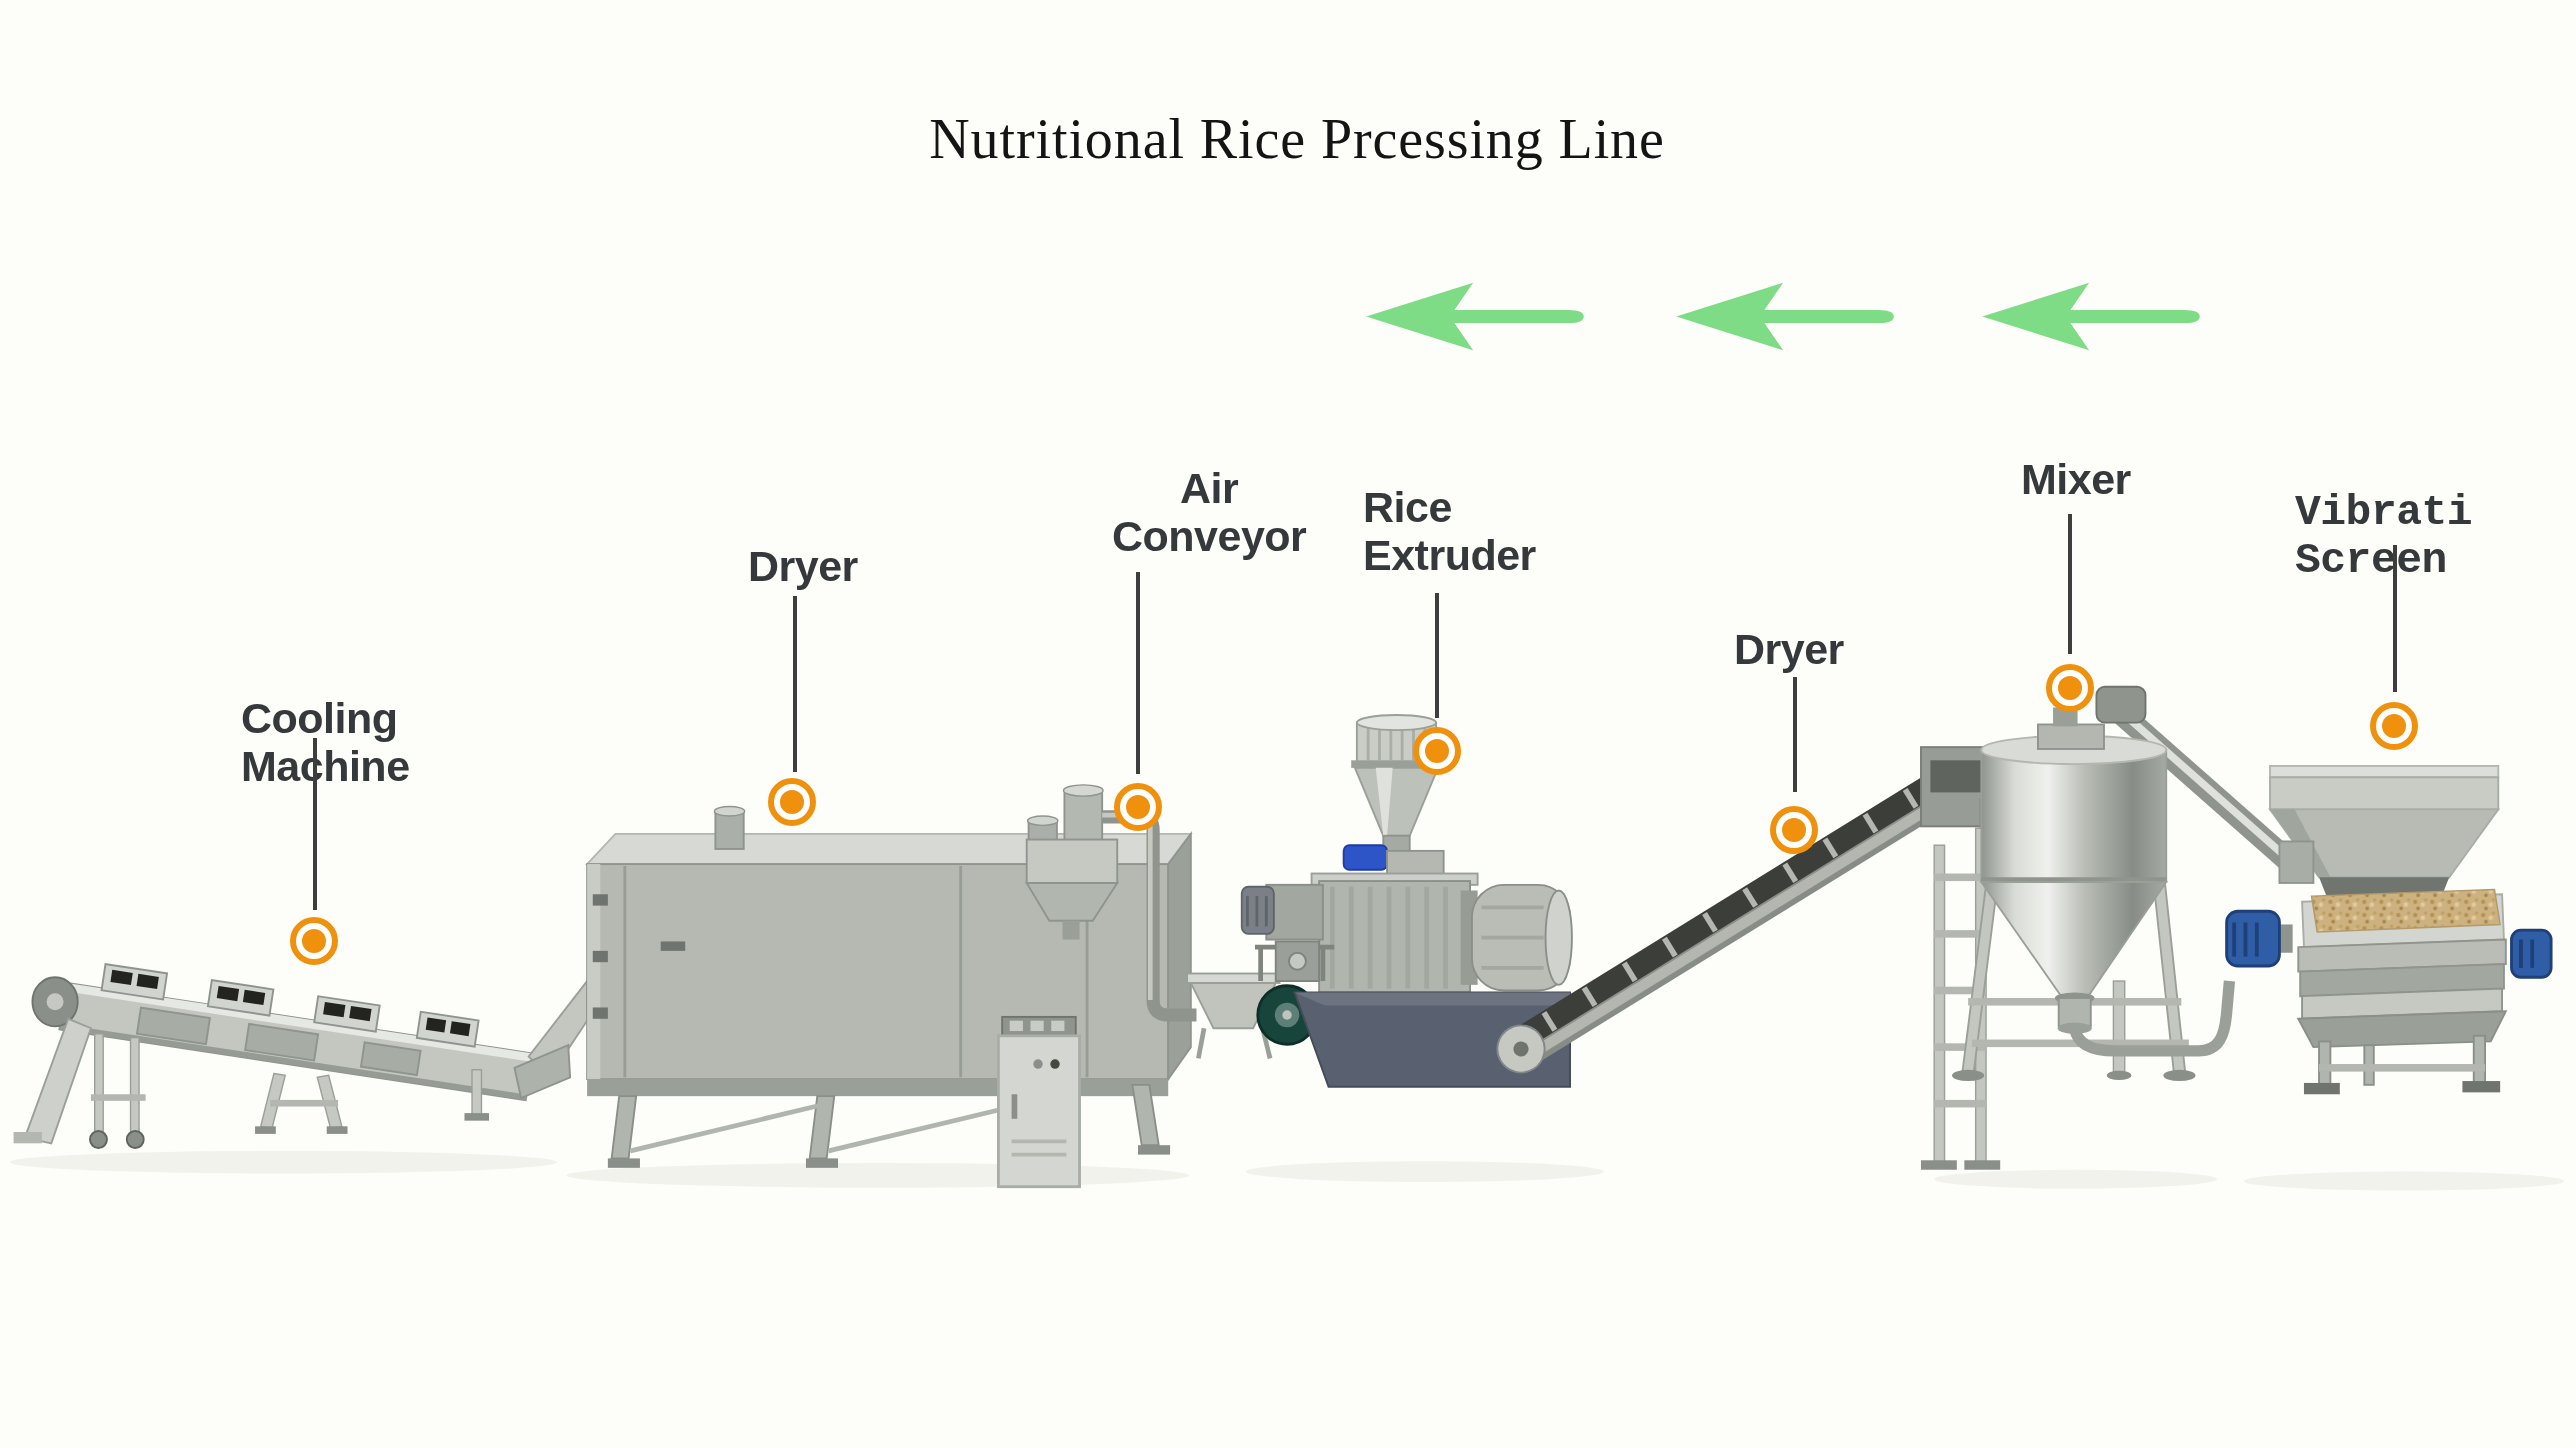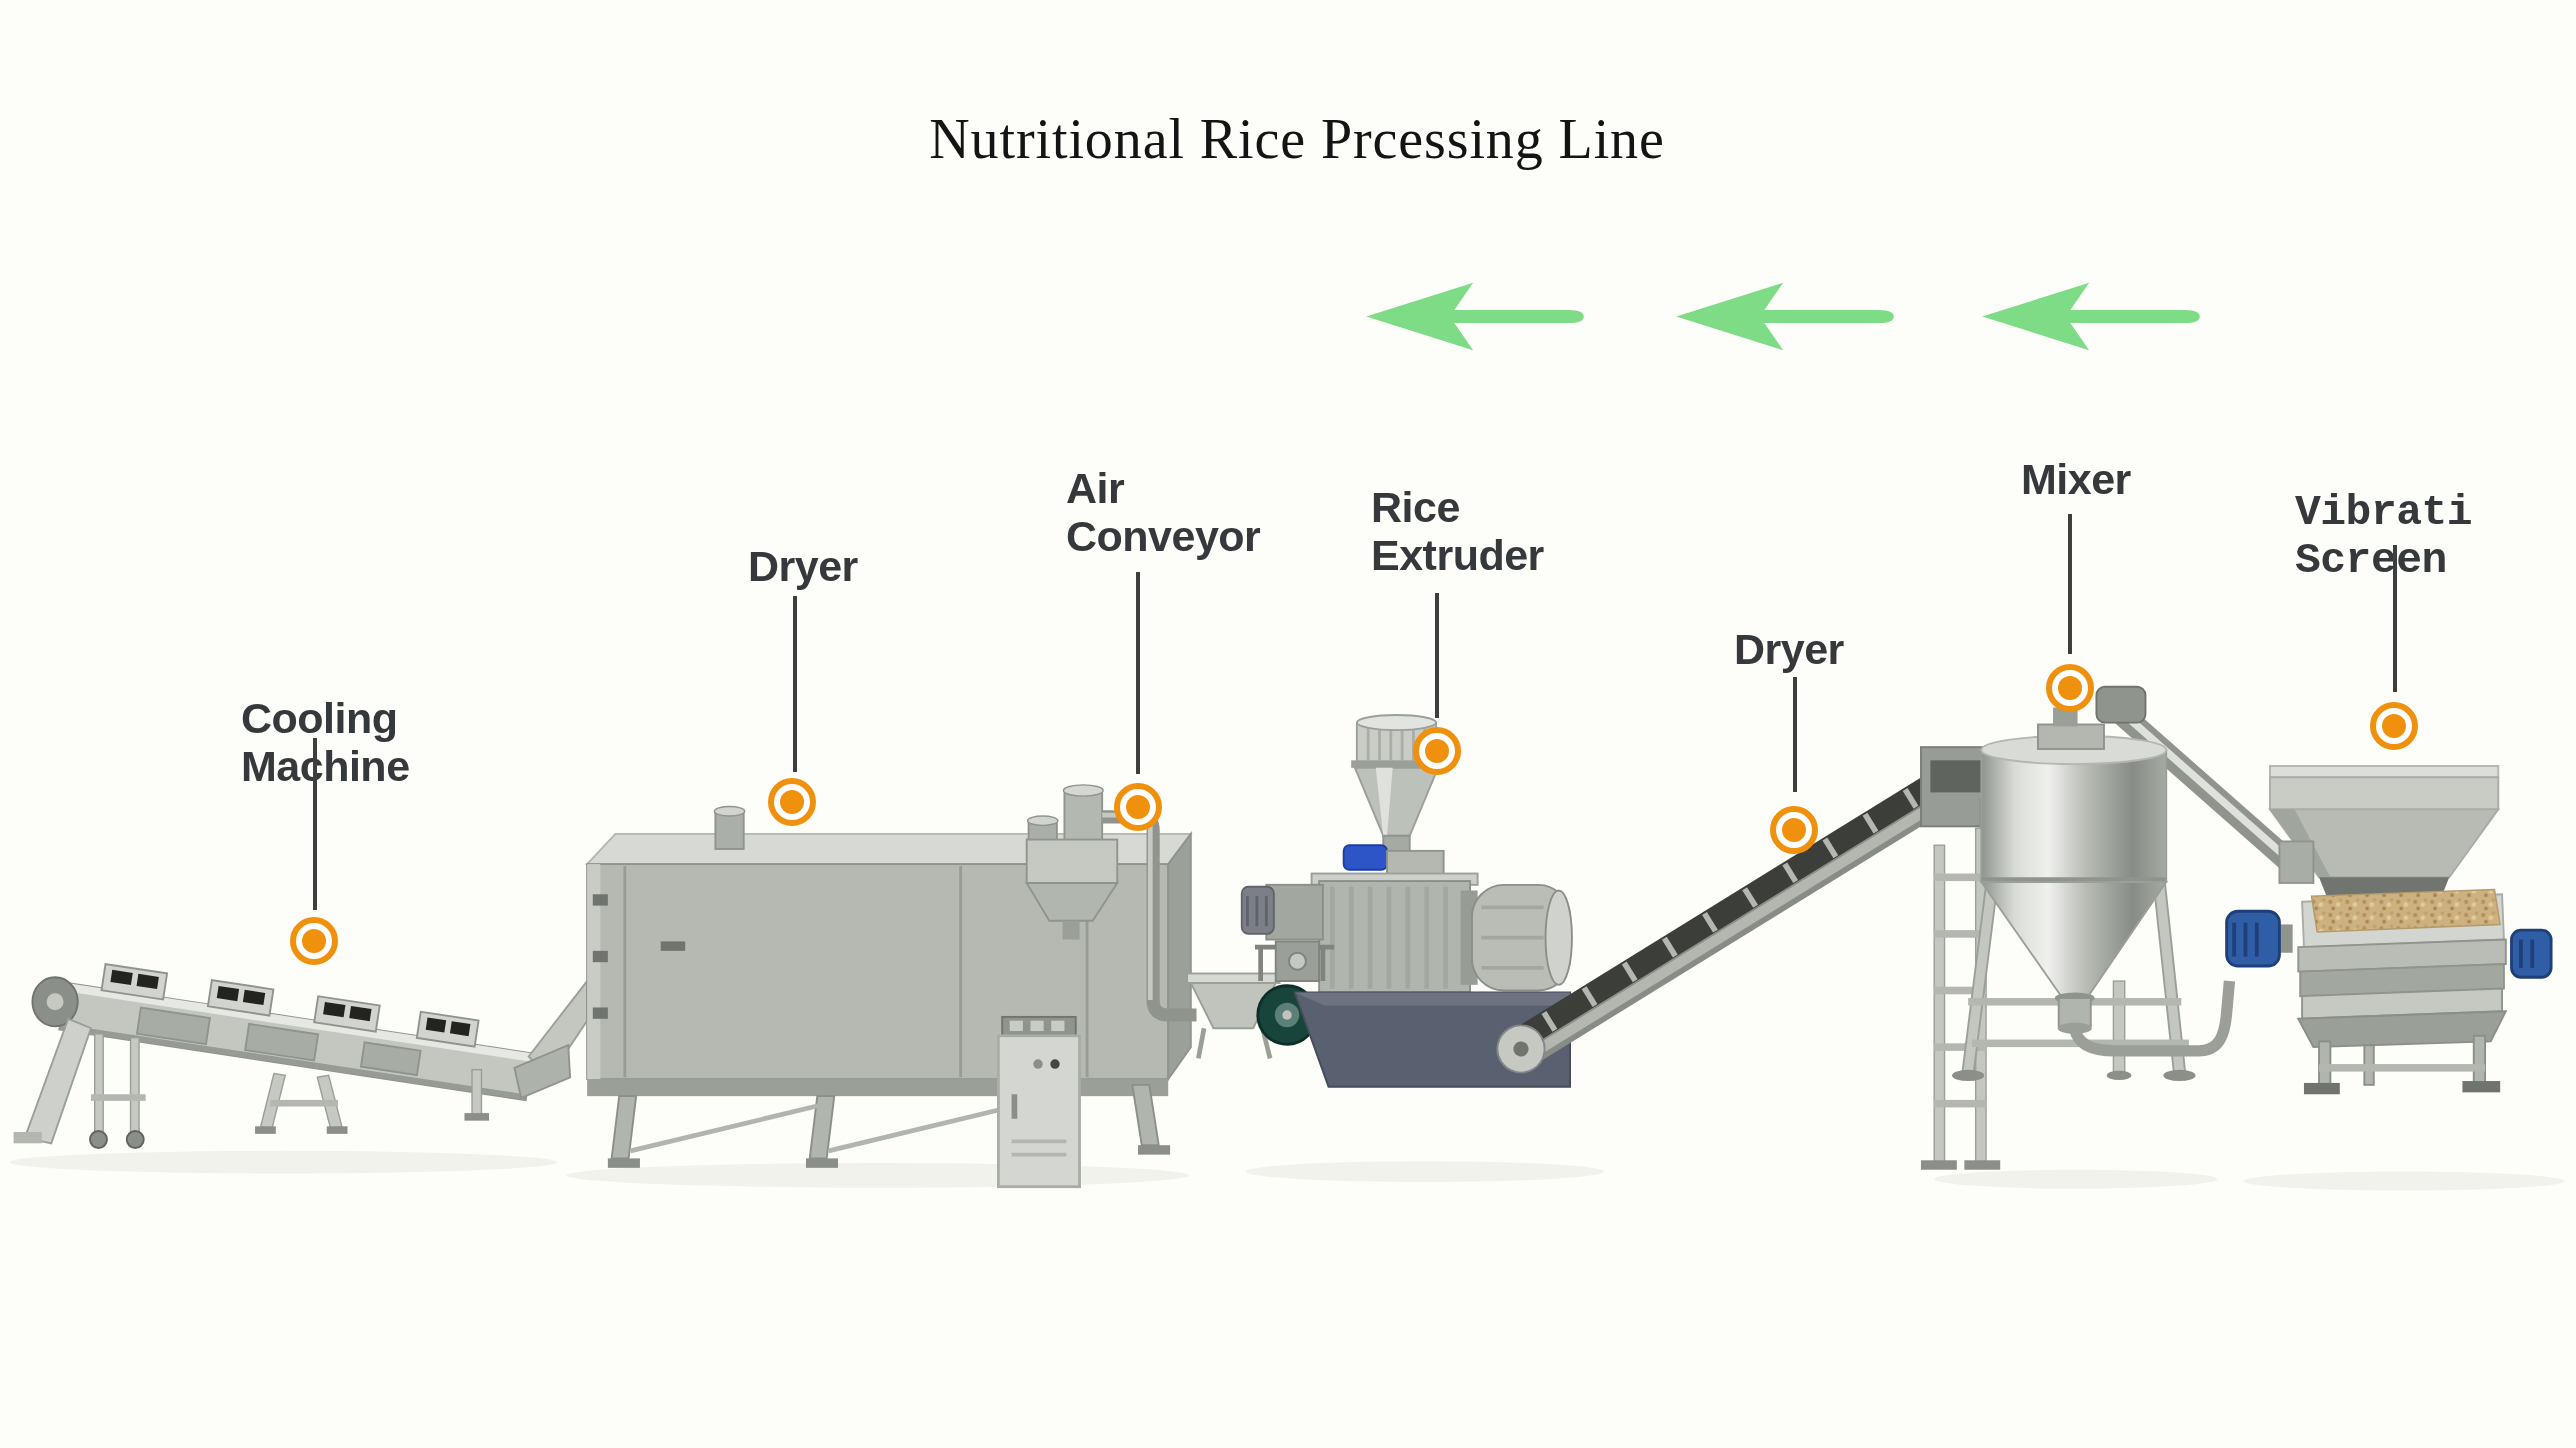--- a/index.html
+++ b/index.html
@@ -370,28 +370,28 @@
   <div class="marker" style="left:290px;top:917px;">
       <span class="dot"></span>
     </div>
 
   <div class="mlabel" style="left:748px;top:542px;">Dryer</div>
   <div class="lline" style="left:793px;top:596px;height:176px;"></div>
   <div class="marker" style="left:768px;top:778px;">
       <span class="dot"></span>
     </div>
 
-  <div class="mlabel" style="left:1066px;top:464px;">Air
+  <div class="mlabel" style="left:1112px;top:464px;text-align:center;">Air
 Conveyor</div>
   <div class="lline" style="left:1136px;top:572px;height:202px;"></div>
   <div class="marker" style="left:1114px;top:783px;">
       <span class="dot"></span>
     </div>
 
-  <div class="mlabel" style="left:1363px;top:483px;margin-left:8px;">Rice
+  <div class="mlabel" style="left:1363px;top:483px;">Rice
 Extruder</div>
   <div class="lline" style="left:1435px;top:593px;height:125px;"></div>
   <div class="marker" style="left:1413px;top:727px;">
       <span class="dot"></span>
     </div>
 
   <div class="mlabel" style="left:1734px;top:625px;">Dryer</div>
   <div class="lline" style="left:1793px;top:677px;height:115px;"></div>
   <div class="marker" style="left:1770px;top:806px;">
       <span class="dot"></span>

